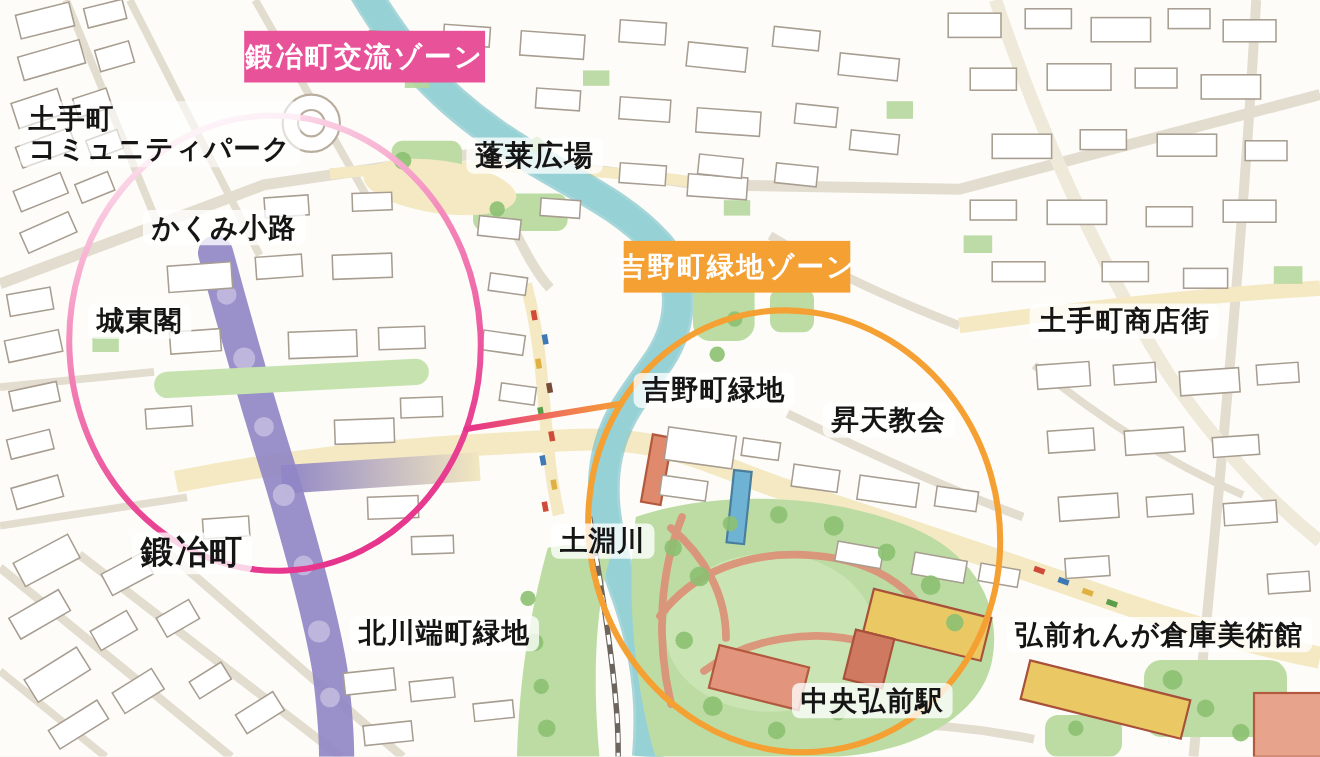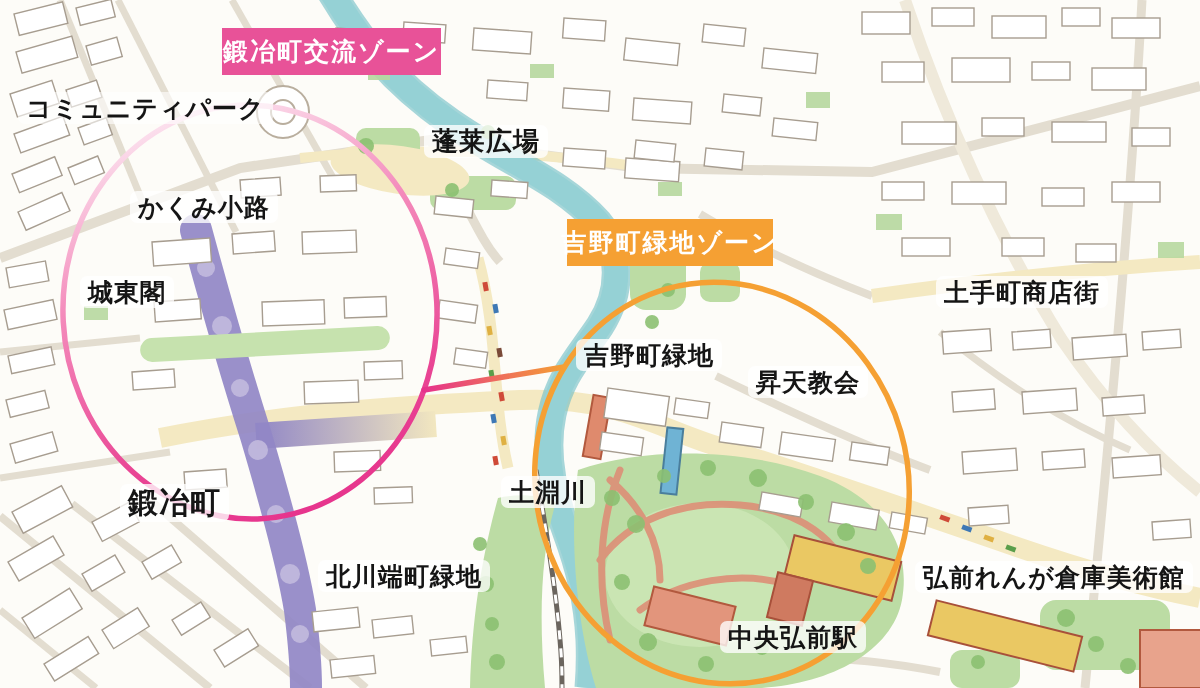--- a/index.html
+++ b/index.html
@@ -304,20 +304,21 @@
     <ellipse cx="250" cy="312" rx="187" ry="207" transform="rotate(-3 250 312)" stroke="url(#pinkStroke)" stroke-width="5.5"></ellipse>
     <ellipse cx="722" cy="483" rx="186" ry="202" transform="rotate(-16 722 483)" stroke="#f5a033" stroke-width="5.5"></ellipse>
     <path d="M424,390 L564,367" stroke="url(#connGrad)" stroke-width="5.5" stroke-linecap="round"></path>
   </g>
 </svg>
 
 <div class="zbadge" style="left:178px;top:28px;width:219px;height:47px;background:#e85298;margin-left:44px;">鍛冶町交流ゾーン</div>
 <div class="zbadge" style="left:567px;top:219px;width:206px;height:47px;background:#f5a033;">吉野町緑地ゾーン</div>
 
 <div class="plabel" style="left:18px;top:92px;background:rgba(255,255,255,.6);">
+  <span>土手町</span>
   <span>コミュニティパーク</span>
 </div>
 <div class="plabel" style="left:424px;top:125px;font-size:26px;">蓬莱広場</div>
 <div class="plabel" style="left:130px;top:191px;">かくみ小路</div>
 <div class="plabel" style="left:80px;top:276px;">城東閣</div>
 <div class="plabel" style="left:936px;top:276px;">土手町商店街</div>
 <div class="plabel" style="left:576px;top:339px;">吉野町緑地</div>
 <div class="plabel" style="left:748px;top:366px;">昇天教会</div>
 <div class="plabel" style="left:120px;top:484px;font-size:30px;">鍛冶町</div>
 <div class="plabel" style="left:501px;top:476px;">土淵川</div>

